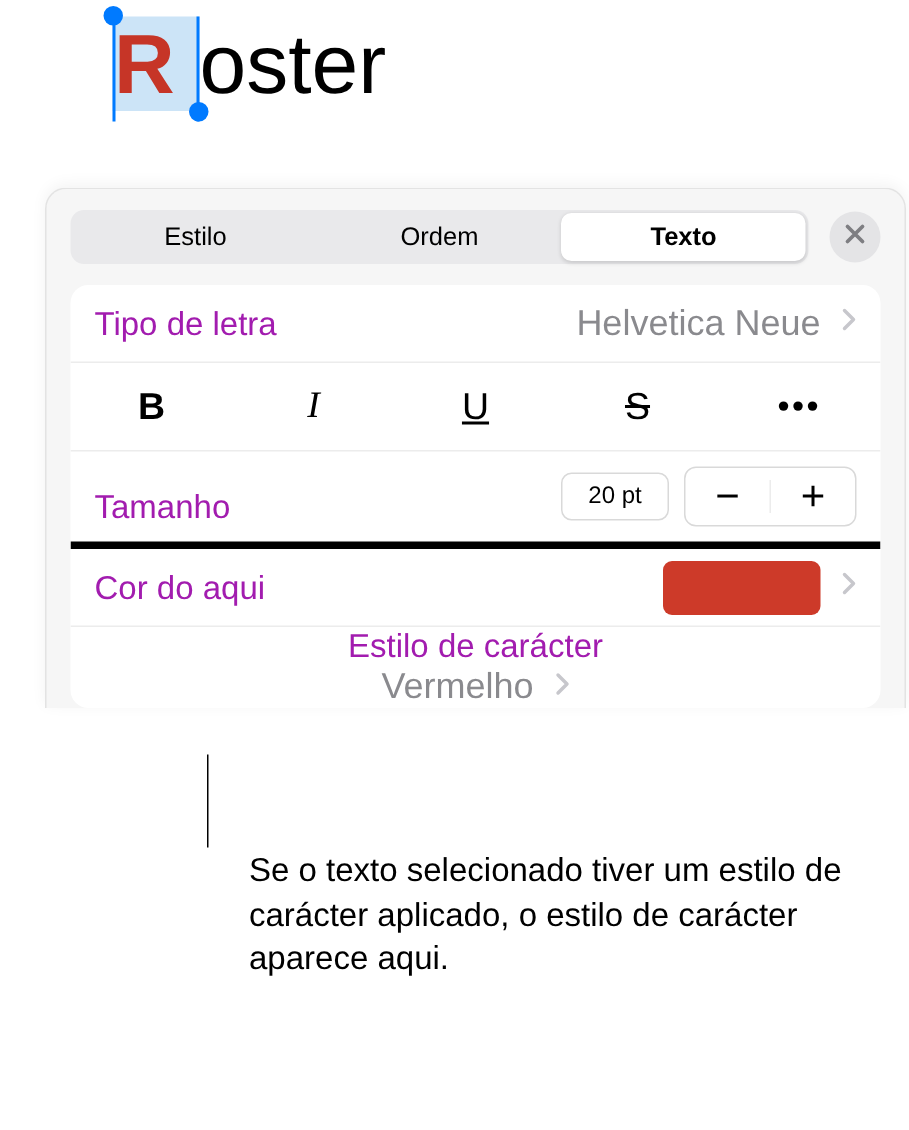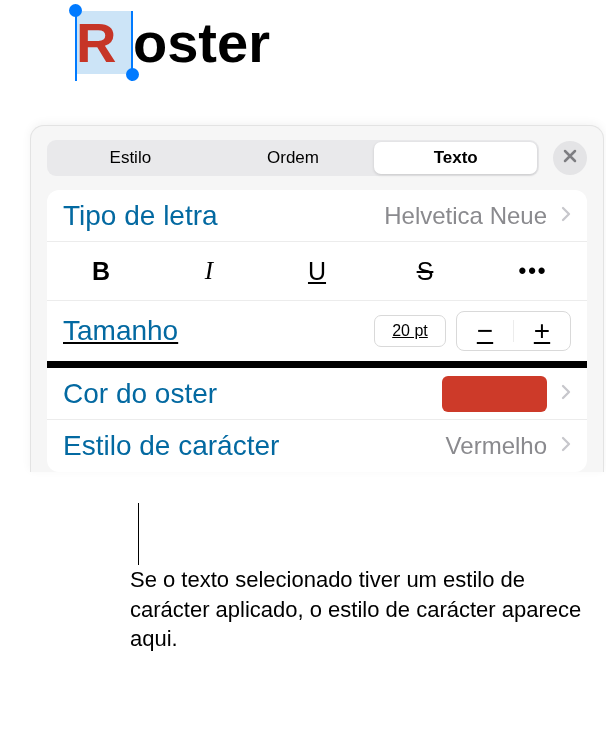--- a/index.html
+++ b/index.html
@@ -25,21 +25,21 @@
     .selected-char {
       font-size: 56px;
       font-weight: 700;
       color: #C63527;
       background: #CCE4F7;
       padding: 0 1px;
       position: relative;
     }
     .remaining-text {
       font-size: 56px;
-      font-weight: 700;
+      font-weight: 400;
       color: #000000;
     }
     .selection-handle {
       position: absolute;
       width: 13px;
       height: 13px;
       background: #007AFF;
       border-radius: 50%;
     }
     .handle-top {
@@ -128,24 +128,25 @@
     .row {
       display: flex;
       align-items: center;
       justify-content: space-between;
       min-height: 52px;
       padding: 0 16px;
       border-bottom: 1px solid #ECECEC;
     }
     .row:last-child {
       border-bottom: none;
+      flex-direction: column;
     }
     .row-label {
-      font-size: 28px;
-      color: #0369a1;
+      font-size: 22px;
+      color: #a21caf;
     }
     .row-value {
       font-size: 24px;
       color: #8A8A8E;
       display: flex;
       align-items: center;
       gap: 10px;
     }
     .chevron {
       color: #C7C7CC;
@@ -176,25 +177,24 @@
     .italic { font-style: italic; font-family: Georgia, serif; }
     .underline { text-decoration: underline; }
     .strikethrough { text-decoration: line-through; }
     .more-dots {
       font-size: 22px;
       font-weight: 700;
       letter-spacing: 2px;
     }
     .size-row {
       display: flex;
-      align-items: center;
+      align-items: flex-end;
       justify-content: space-between;
       padding: 10px 16px;
-      border-bottom: 7px solid #000000;
-      text-decoration: underline;
+      border-bottom: 5px solid #000000;
     }
     .size-controls {
       display: flex;
       align-items: center;
       gap: 10px;
     }
     .size-value-box {
       background: #ffffff;
       border: 1px solid #D9D9D9;
       border-radius: 7px;
@@ -243,20 +243,21 @@
       width: 1px;
       height: 62px;
       background: #000;
       top: -62px;
       left: 8px;
     }
     .callout-text {
       font-size: 22px;
       line-height: 1.35;
       color: #000;
+      margin-left: 36px;
     }
     .row-right-group {
       display: flex;
       align-items: center;
       gap: 14px;
     }
   </style>
 </head>
 <body>
 
@@ -316,21 +317,21 @@
         <div class="size-value-box">20 pt</div>
         <div class="stepper">
           <div class="stepper-btn">−</div>
           <div class="stepper-divider"></div>
           <div class="stepper-btn">+</div>
         </div>
       </div>
     </div>
 
     <div class="row">
-      <div class="row-label">Cor do oster</div>
+      <div class="row-label">Cor do aqui</div>
       <div class="row-right-group">
         <div class="color-swatch"></div>
         <span class="chevron">
           <svg viewBox="0 0 10 16">
               <path d="M2 2 L8 8 L2 14" stroke="#C7C7CC" stroke-width="2.3" fill="none" stroke-linecap="round" stroke-linejoin="round"></path>
             </svg>
         </span>
       </div>
     </div>
 

